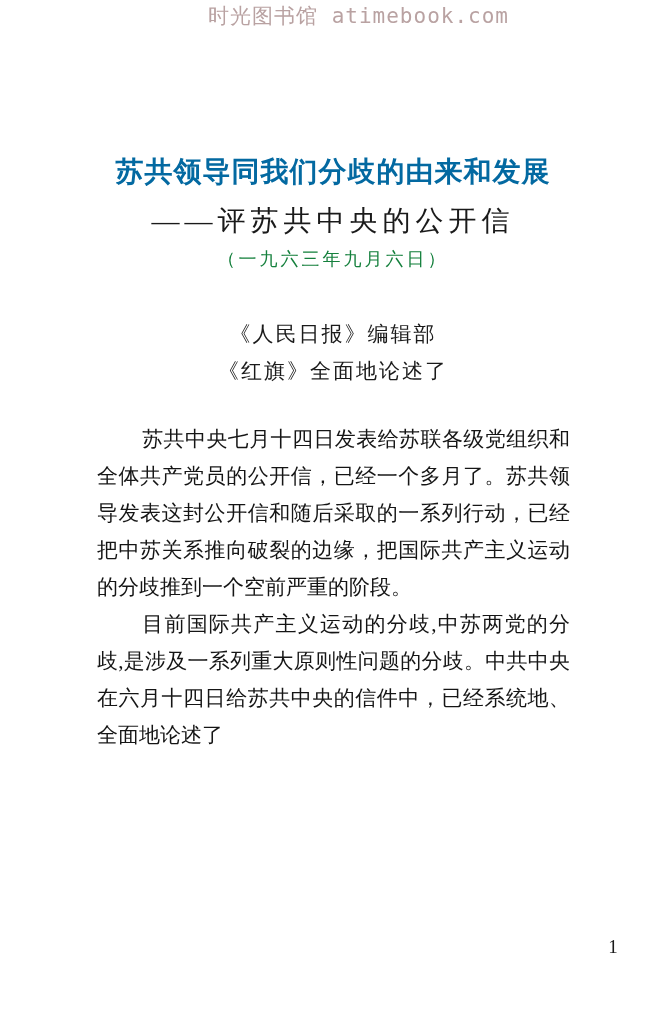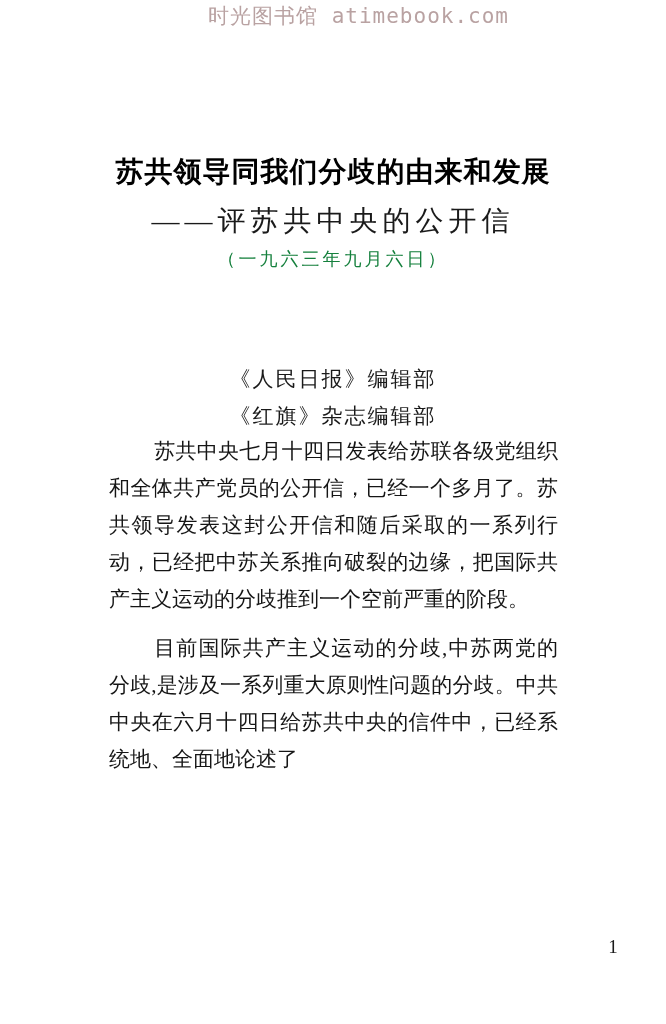--- a/index.html
+++ b/index.html
@@ -29,21 +29,21 @@
   .title {
     position: absolute;
     top: 134px;
     left: 0;
     width: 100%;
     text-align: center;
     font-family: "Liberation Sans", sans-serif;
     font-weight: bold;
     font-size: 28px;
     letter-spacing: 1px;
-    color: #000000;
+    color: #0369a1;
     white-space: nowrap;
   }
   .subtitle {
     position: absolute;
     top: 202px;
     left: 0;
     width: 100%;
     text-align: center;
     font-size: 28px;
     letter-spacing: 5px;
@@ -64,34 +64,33 @@
   .authors {
     position: absolute;
     top: 316px;
     left: 0;
     width: 100%;
     text-align: center;
     font-size: 21px;
     line-height: 37px;
     letter-spacing: 2px;
     color: #1a1a1a;
-    margin-top: 45px;
   }
   .body-text {
     position: absolute;
     top: 421px;
     left: 97px;
     width: 473px;
     font-size: 21px;
     line-height: 37px;
     text-align: justify;
     color: #151515;
   }
   .body-text p {
-    margin: 12px;
+    margin: 0;
     padding: 0;
     text-indent: 2.15em;
   }
   .page-number {
     position: absolute;
     top: 936px;
     left: 598px;
     width: 30px;
     text-align: center;
     font-size: 19px;
@@ -106,21 +105,21 @@
   <div class="watermark">时光图书馆 atimebook.com</div>
 
   <h1 class="title">苏共领导同我们分歧的由来和发展</h1>
 
   <div class="subtitle">——评苏共中央的公开信</div>
 
   <div class="date-line">（一九六三年九月六日）</div>
 
   <div class="authors">
     <div>《人民日报》编辑部</div>
-    <div>《红旗》杂志编辑部</div>
+    <div>《红旗》全面地论述了</div>
   </div>
 
   <div class="body-text">
     <p>苏共中央七月十四日发表给苏联各级党组织和全体共产党员的公开信，已经一个多月了。苏共领导发表这封公开信和随后采取的一系列行动，已经把中苏关系推向破裂的边缘，把国际共产主义运动的分歧推到一个空前严重的阶段。</p>
     <p>目前国际共产主义运动的分歧,中苏两党的分歧,是涉及一系列重大原则性问题的分歧。中共中央在六月十四日给苏共中央的信件中，已经系统地、全面地论述了</p>
   </div>
 
   <div class="page-number">1</div>
 
 </div>

